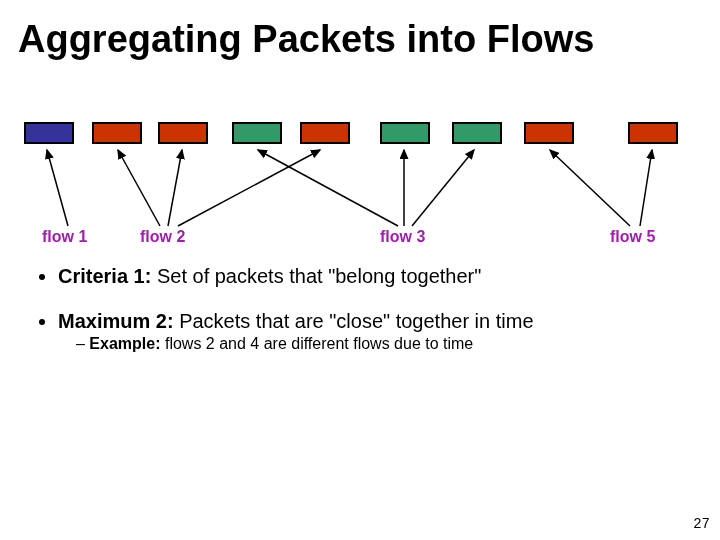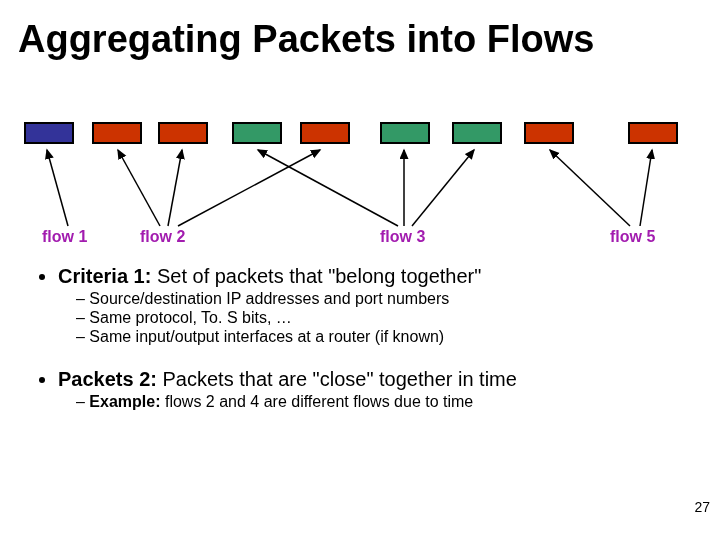--- a/index.html
+++ b/index.html
@@ -73,23 +73,24 @@
     font-weight: normal;
     color: #000;
     margin-bottom: 1px;
   }
   .body-list ul ul li::before { content: "– "; }
   .sub-bold { font-weight: bold; }
   .block2 { margin-top: 22px; }
   .page-num {
     position: absolute;
     right: 10px;
-    bottom: 25px;
+    bottom: 8px;
     font-size: 14px;
     color: #000;
+    font-family: Liberation Mono, monospace;
   }
 </style>
 </head>
 <body>
 
 <div class="title">Aggregating Packets into Flows</div>
 
 <div class="packet-row">
   <div class="packet blue" style="left:24px;width:50px"></div>
   <div class="packet orange" style="left:92px;width:50px"></div>
@@ -121,28 +122,23 @@
 
 <div class="flow-label" style="left:42px">flow 1</div>
 <div class="flow-label" style="left:140px">flow 2</div>
 <div class="flow-label" style="left:380px">flow 3</div>
 <div class="flow-label" style="left:610px">flow 5</div>
 
 <div class="body-list">
   <ul>
     <li>
       <span class="crit-label">Criteria 1:</span><span> Set of packets that "belong together"</span>
-      <ul>
-        <li>Source/destination IP addresses and port numbers</li>
-        <li>Same protocol, To. S bits, …</li>
-        <li>Same input/output interfaces at a router (if known)</li>
-      </ul>
     </li>
     <li class="block2">
-      <span class="crit-label">Packets 2:</span><span> Packets that are "close" together in time</span>
+      <span class="crit-label">Maximum 2:</span><span> Packets that are "close" together in time</span>
       <ul>
         <li><span class="sub-bold">Example:</span><span> flows 2 and 4 are different flows due to time</span></li>
       </ul>
     </li>
   </ul>
 </div>
 
 <div class="page-num">27</div>
 
 </body></html>

